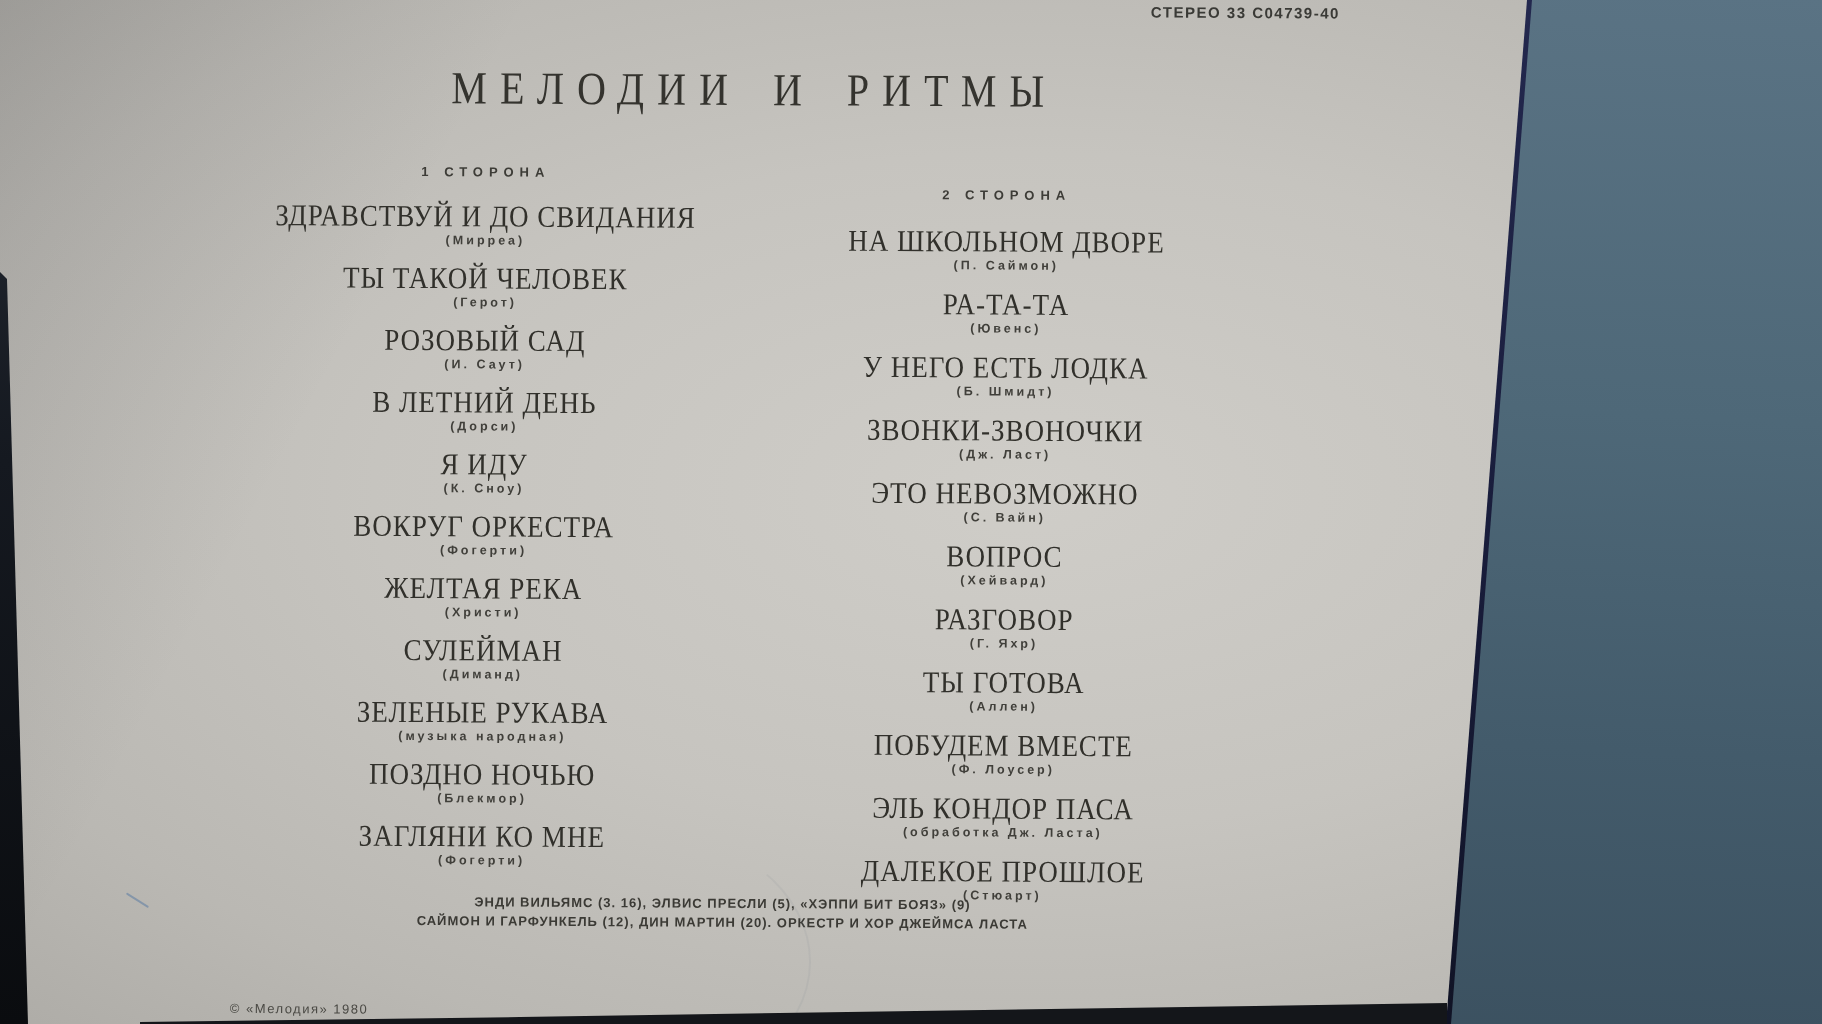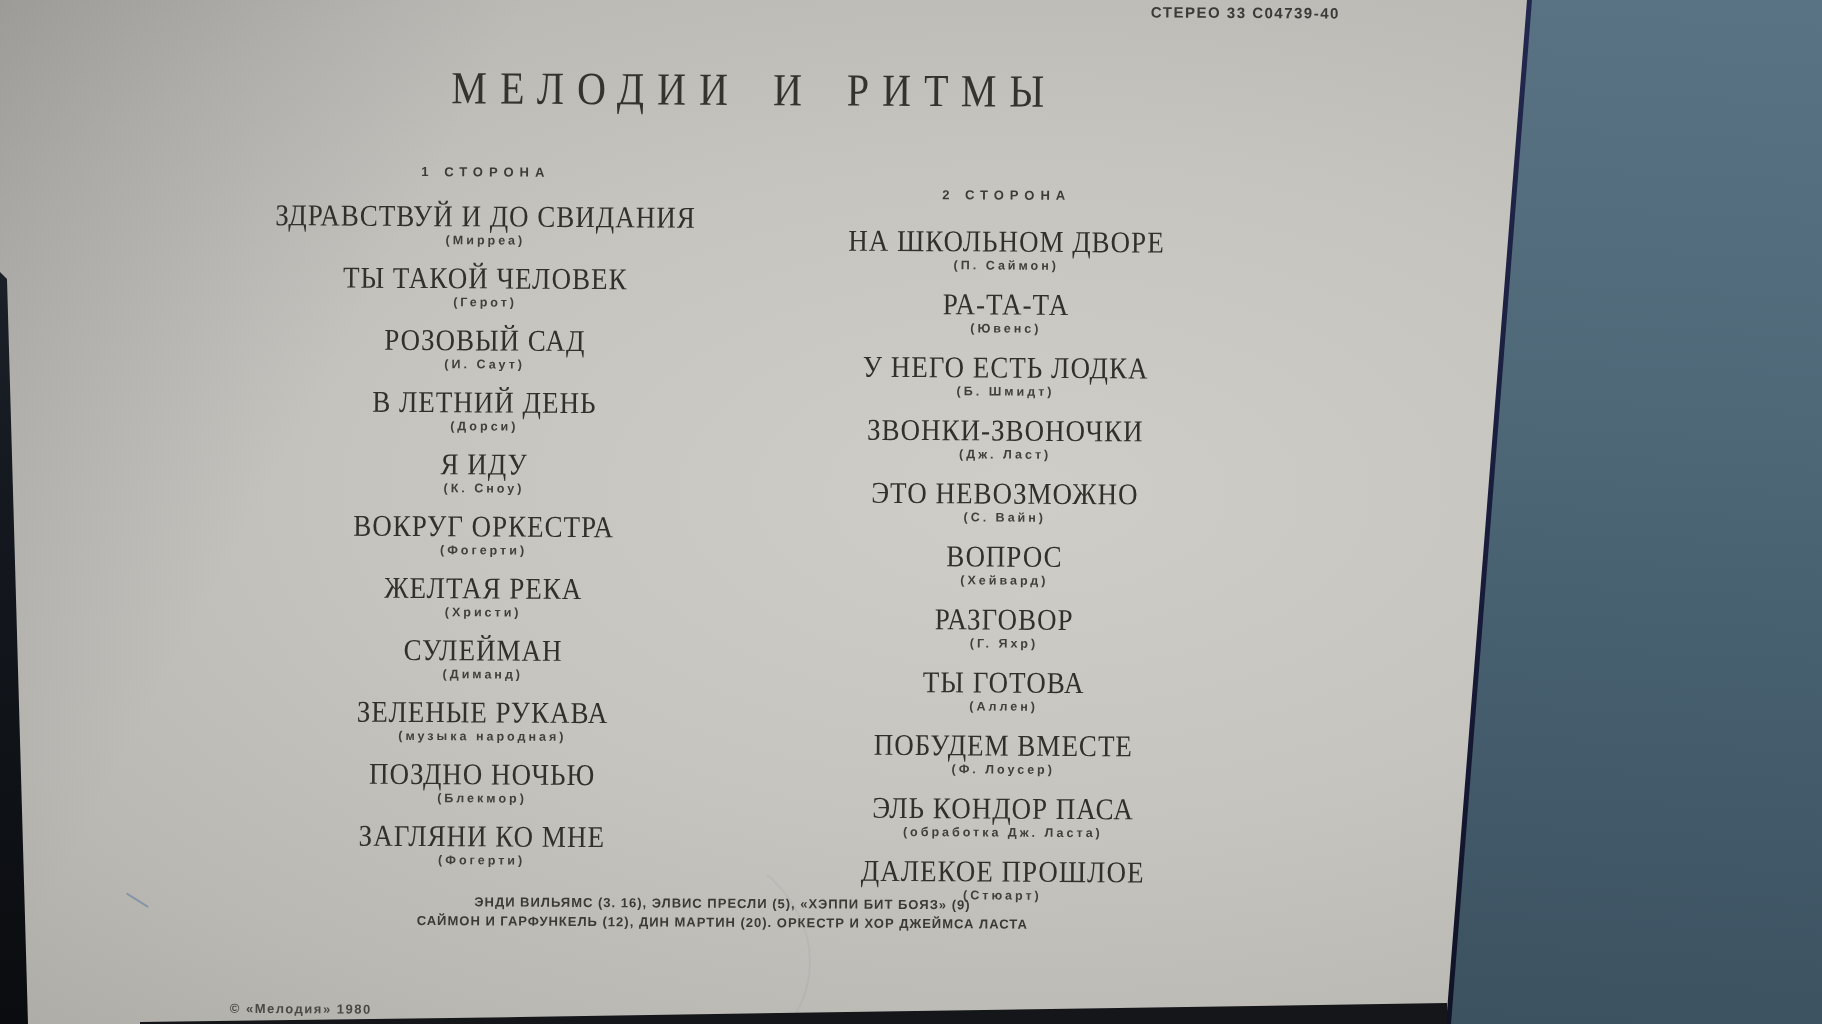--- a/index.html
+++ b/index.html
@@ -54,21 +54,21 @@
   }
   .performers{
     position:absolute;left:725px;top:894px;transform:translateX(-50%);
     text-align:center;white-space:nowrap;
   }
   .performers-line{
     font-size:13px;font-weight:bold;letter-spacing:1px;line-height:19px;color:#3b3a35;
   }
   .copyright{
     position:absolute;left:233px;top:1004px;
-    font-size:13px;font-weight:bold;letter-spacing:1.5px;color:#4a4944;white-space:nowrap;
+    font-size:13px;font-weight:normal;letter-spacing:1.5px;color:#4a4944;white-space:nowrap;
   }
   
   .bg-blue{
     position:absolute;inset:0;
     clip-path:polygon(1530px 0, 1822px 0, 1822px 1024px, 1448px 1024px);
     background:linear-gradient(183deg, #5a7384 0%, #4e6878 38%, #435b6b 68%, #3a4f5e 100%);
   }
   .edge-line{
     position:absolute;inset:0;
     clip-path:polygon(1527px 0, 1532px 0, 1451px 1024px, 1446px 1024px);

